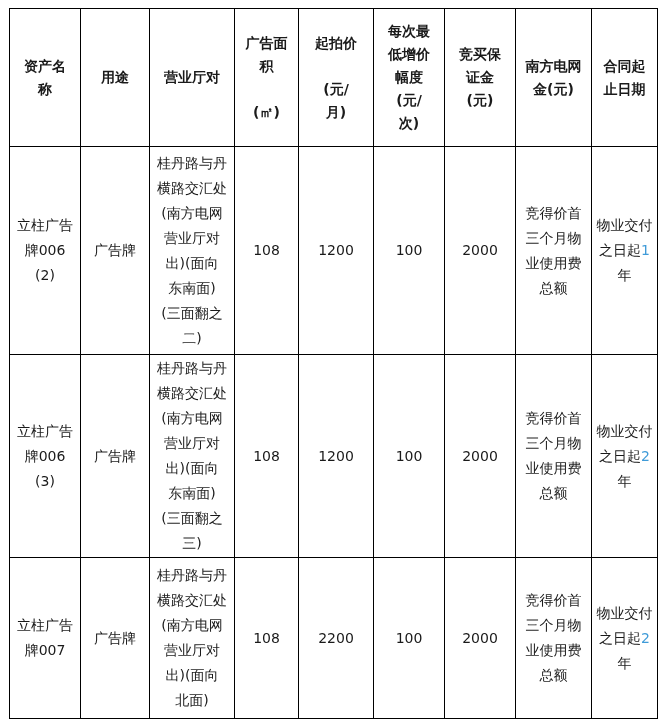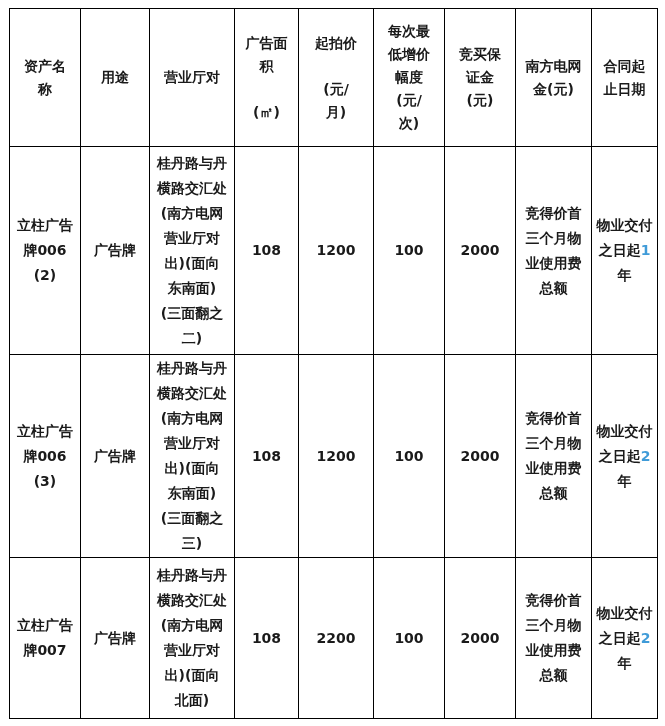--- a/index.html
+++ b/index.html
@@ -30,21 +30,21 @@
     color: #1a1a1a;
     font-size: 14px;
     padding: 0 1px;
     overflow: hidden;
   }
   table.asset-table th {
     font-weight: bold;
     line-height: 23px;
   }
   table.asset-table td {
-    font-weight: bold;
+    font-weight: normal;
     line-height: 25px;
   }
   tr.header-row   { height: 138px; }
   tr.data-row-1   { height: 208px; }
   tr.data-row-2   { height: 203px; }
   tr.data-row-3   { height: 161px; }
   
   col.c1 { width: 71px; }
   col.c2 { width: 69px; }
   col.c3 { width: 85px; }

